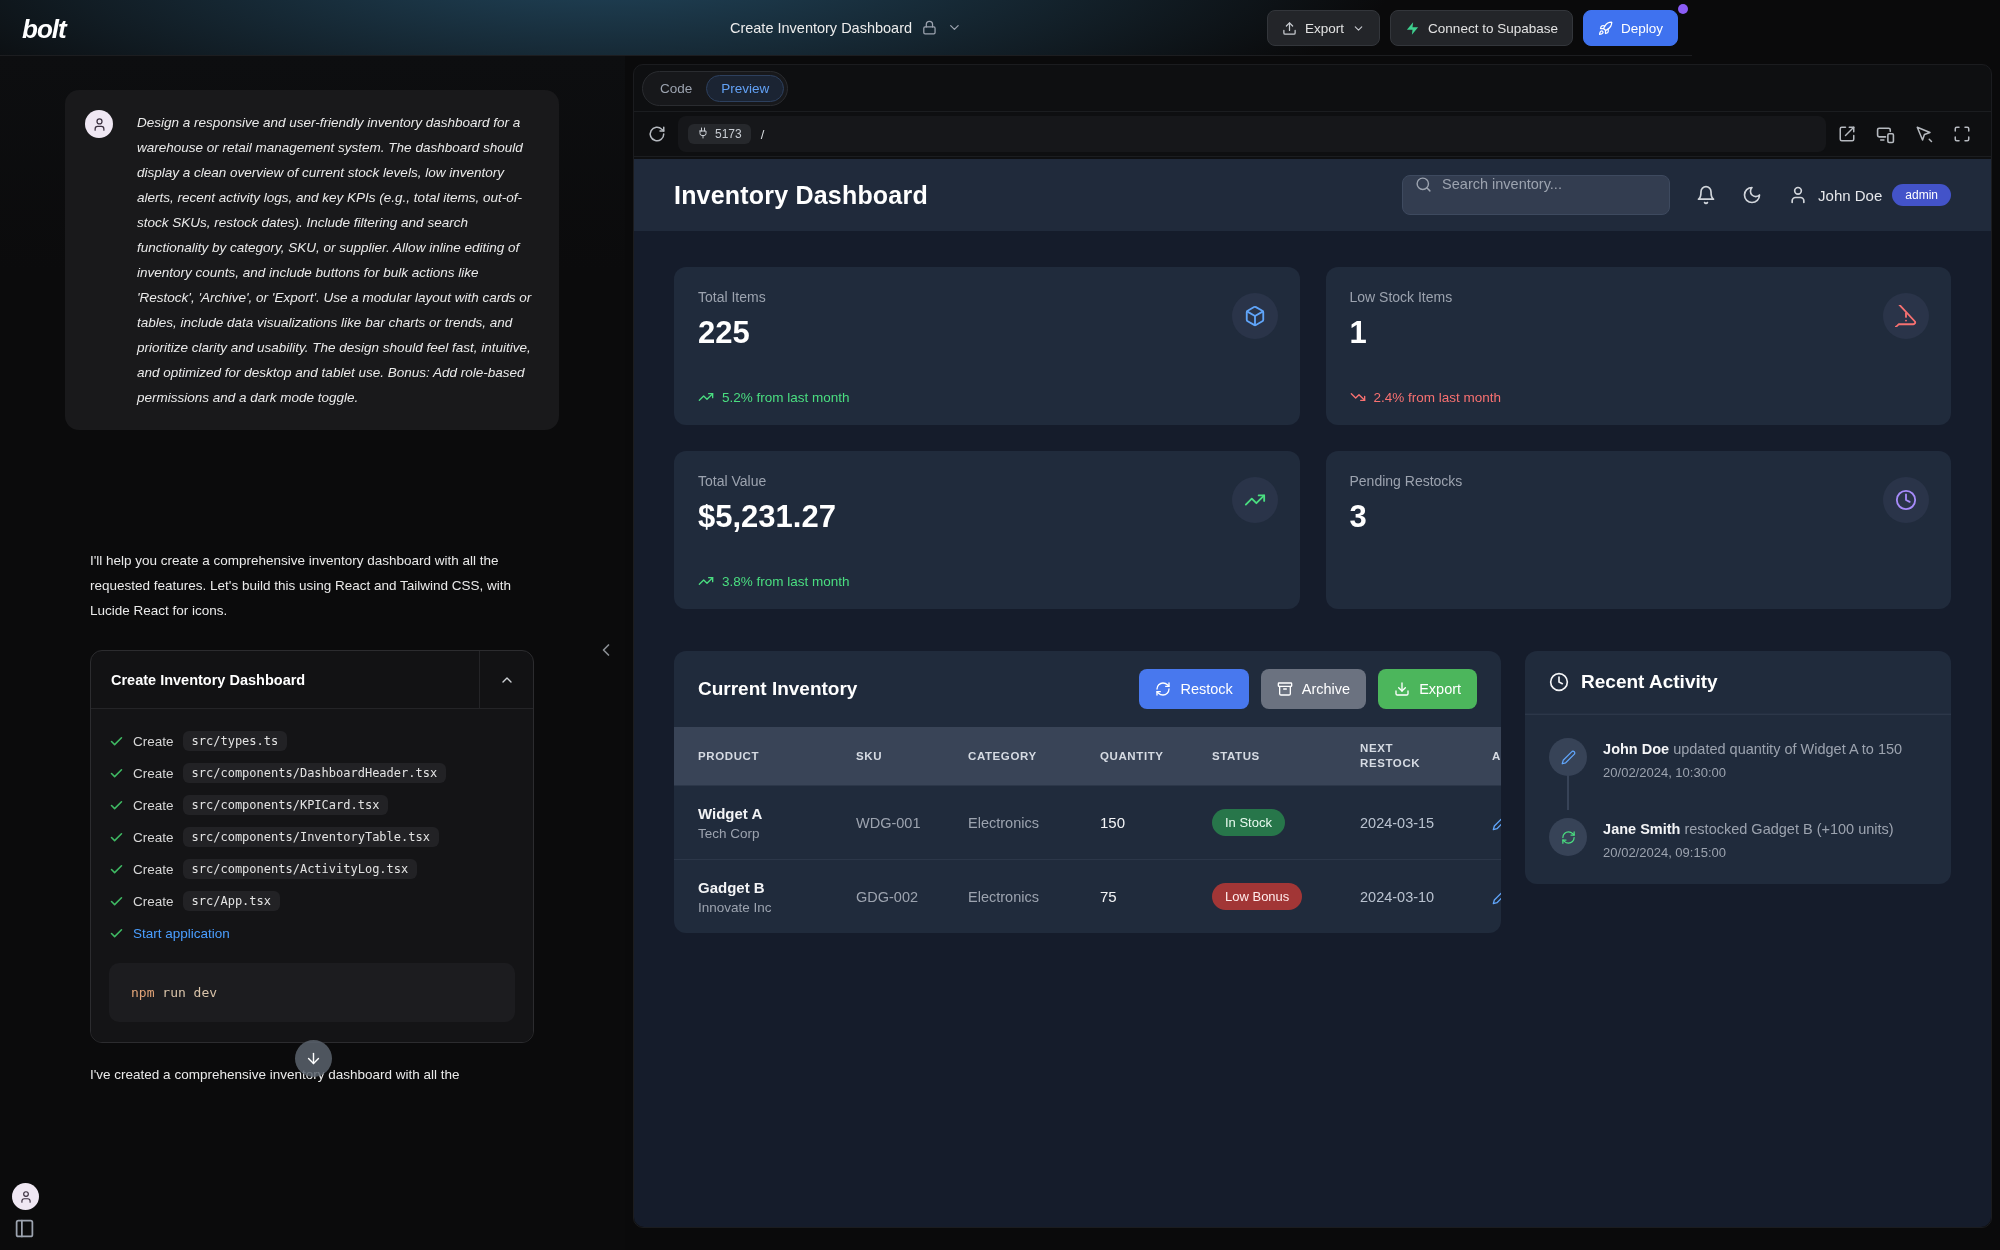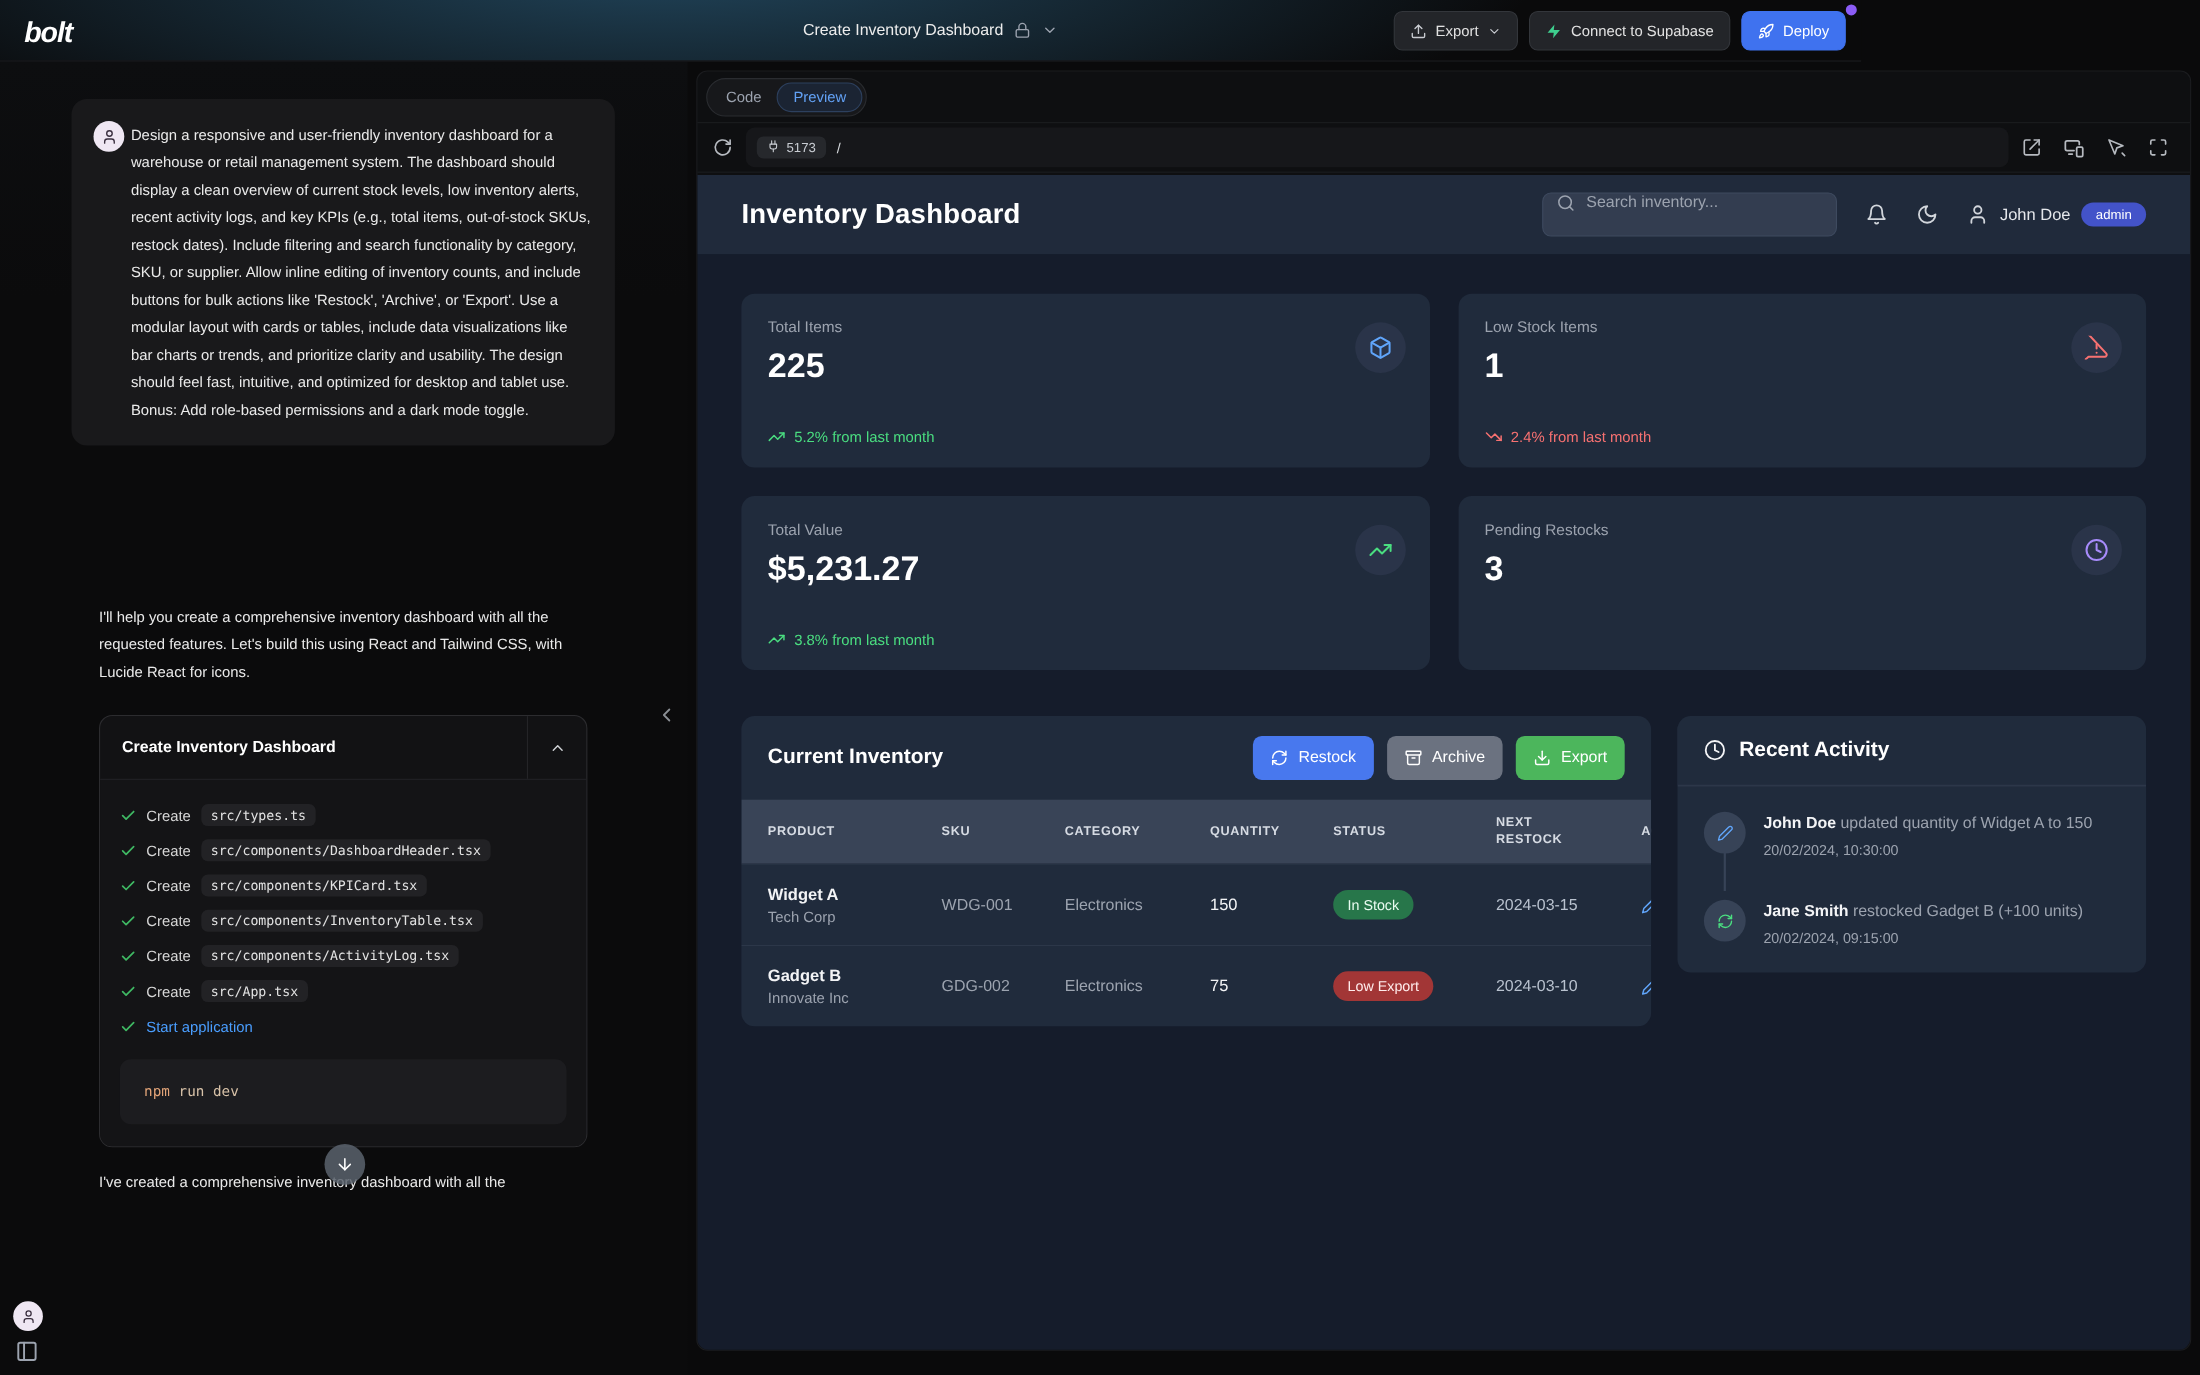--- a/index.html
+++ b/index.html
@@ -18,21 +18,21 @@
     background:#232529; border:1px solid #33363b; font-size:13.5px; color:#e2e2e2; cursor:pointer; }
   .tb-btn .icon { color:#c9ccd1; }
   .tb-btn.deploy { background:#3f72ef; border-color:#3f72ef; color:#fff; }
   .tb-btn.deploy .icon { color:#fff; }
   .zap-green { color:#3ecf8e !important; }
   .notif-dot { position:absolute; right:4px; top:4px; width:10px; height:10px; border-radius:50%; background:#8b5cf6; }
 
   
   .chat-panel { position:absolute; left:0; top:56px; width:625px; height:1194px;
     background:linear-gradient(180deg,#0d0e10 0%, #0b0b0c 18%); }
-  .user-card { position:absolute; left:65px; top:34px; width:494px; border-radius:14px; background:#19191b; padding:20px; display:flex; gap:6px; }
+  .user-card { position:absolute; left:65px; top:34px; width:494px; border-radius:14px; background:#19191b; padding:20px; display:flex; gap:24px;font-style:italic; }
   .avatar { width:28px; height:28px; border-radius:50%; background:#efe7f3; display:flex; align-items:center; justify-content:center; color:#3a2f3f; flex:none; }
   .user-card p { font-size:13.5px; line-height:25px; color:#eaeaea; }
   .ai-intro { position:absolute; left:90px; top:492px; width:462px; font-size:13.5px; line-height:25px; color:#eaeaea; }
   .artifact { position:absolute; left:90px; top:594px; width:444px; border:1px solid #2c2c2f; border-radius:12px; background:#121214; overflow:hidden; }
   .artifact-head { height:58px; display:flex; align-items:center; border-bottom:1px solid #242427; }
   .artifact-title { flex:1; padding:0 20px; font-size:14.5px; font-weight:bold; color:#fff; }
   .artifact-toggle { width:54px; height:100%; border-left:1px solid #242427; display:flex; align-items:center; justify-content:center; color:#cfd2d6; cursor:pointer; }
   .artifact-body { padding:16px 18px 20px 18px; background:#141416; }
   .step { display:flex; align-items:center; gap:9px; height:32px; font-size:13.5px; color:#d6d6d6; }
   .step .icon { color:#3fb963; }
@@ -598,21 +598,21 @@
           </div>
 
           <div class="grid-row tbl-row">
             <div class="cell-product">
               <div class="p-name">Gadget B</div>
               <div class="p-supplier">Innovate Inc</div>
             </div>
             <span class="cell-dim">GDG-002</span>
             <span class="cell-dim">Electronics</span>
             <span class="cell-strong">75</span>
-            <span><span class="badge low">Low Export</span></span>
+            <span><span class="badge low">Low Bonus</span></span>
             <span class="cell-date">2024-03-10</span>
             <span class="row-edit">
               <svg class="icon" width="16" height="16" fill="none" stroke="currentColor" stroke-width="2" stroke-linecap="round" stroke-linejoin="round">
                   <use href="#i-pencil"></use>
                 </svg>
             </span>
           </div>
         </div>
 
         <div class="activity-card">

